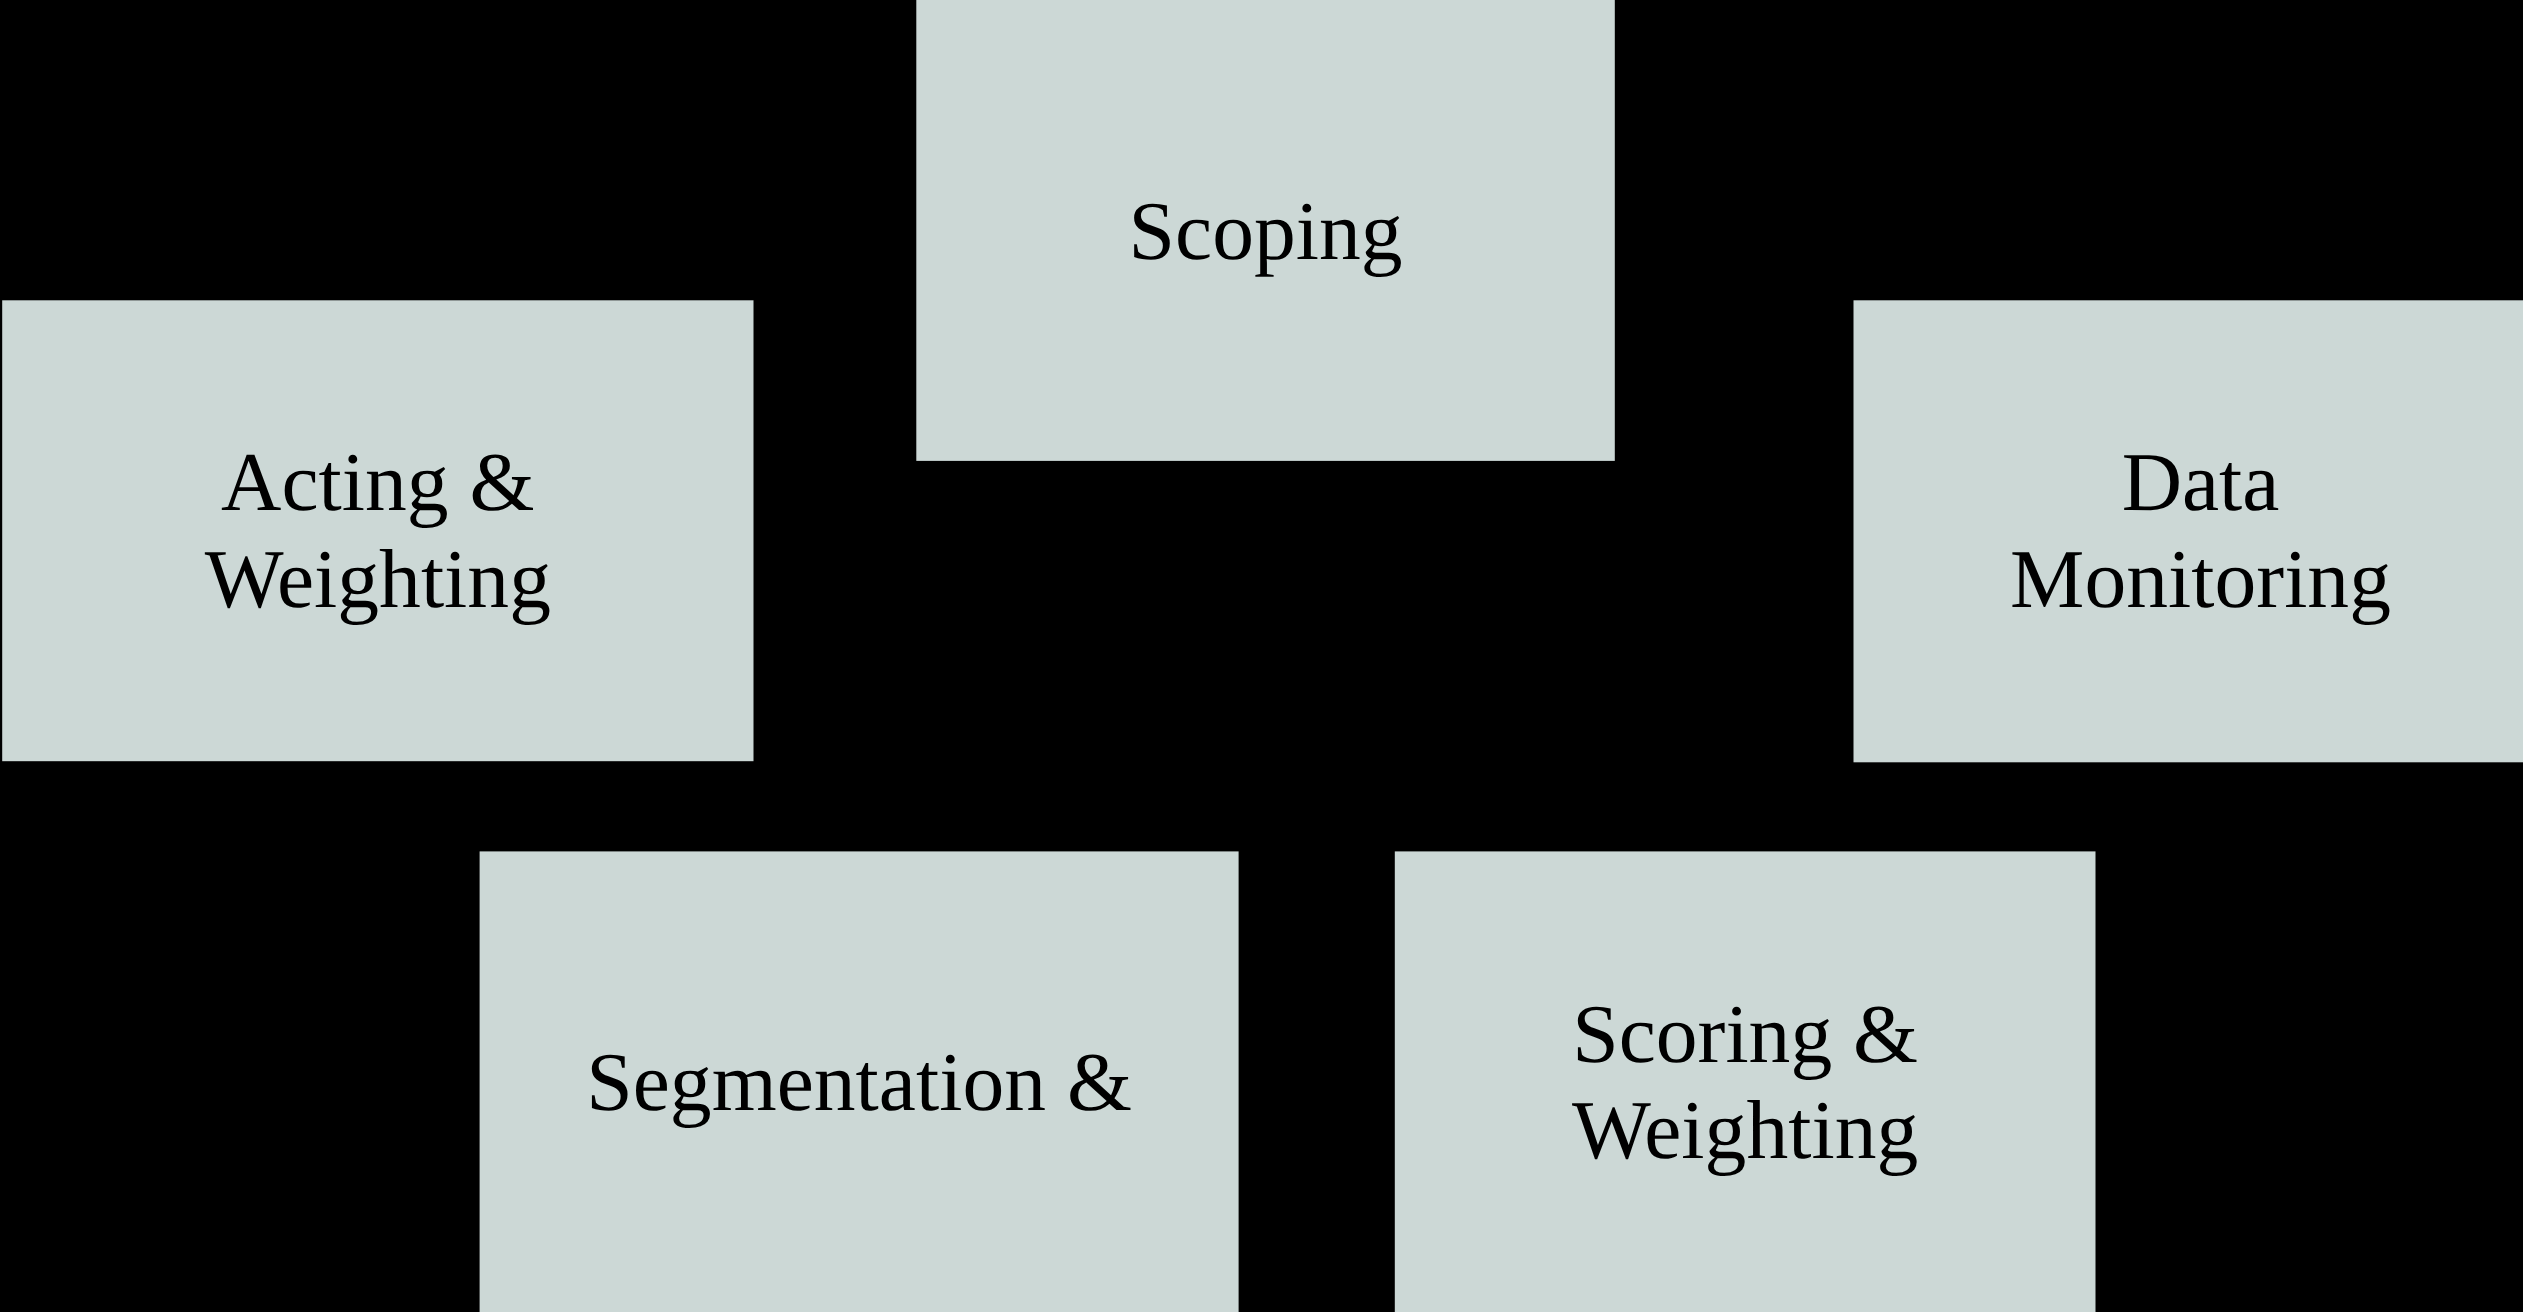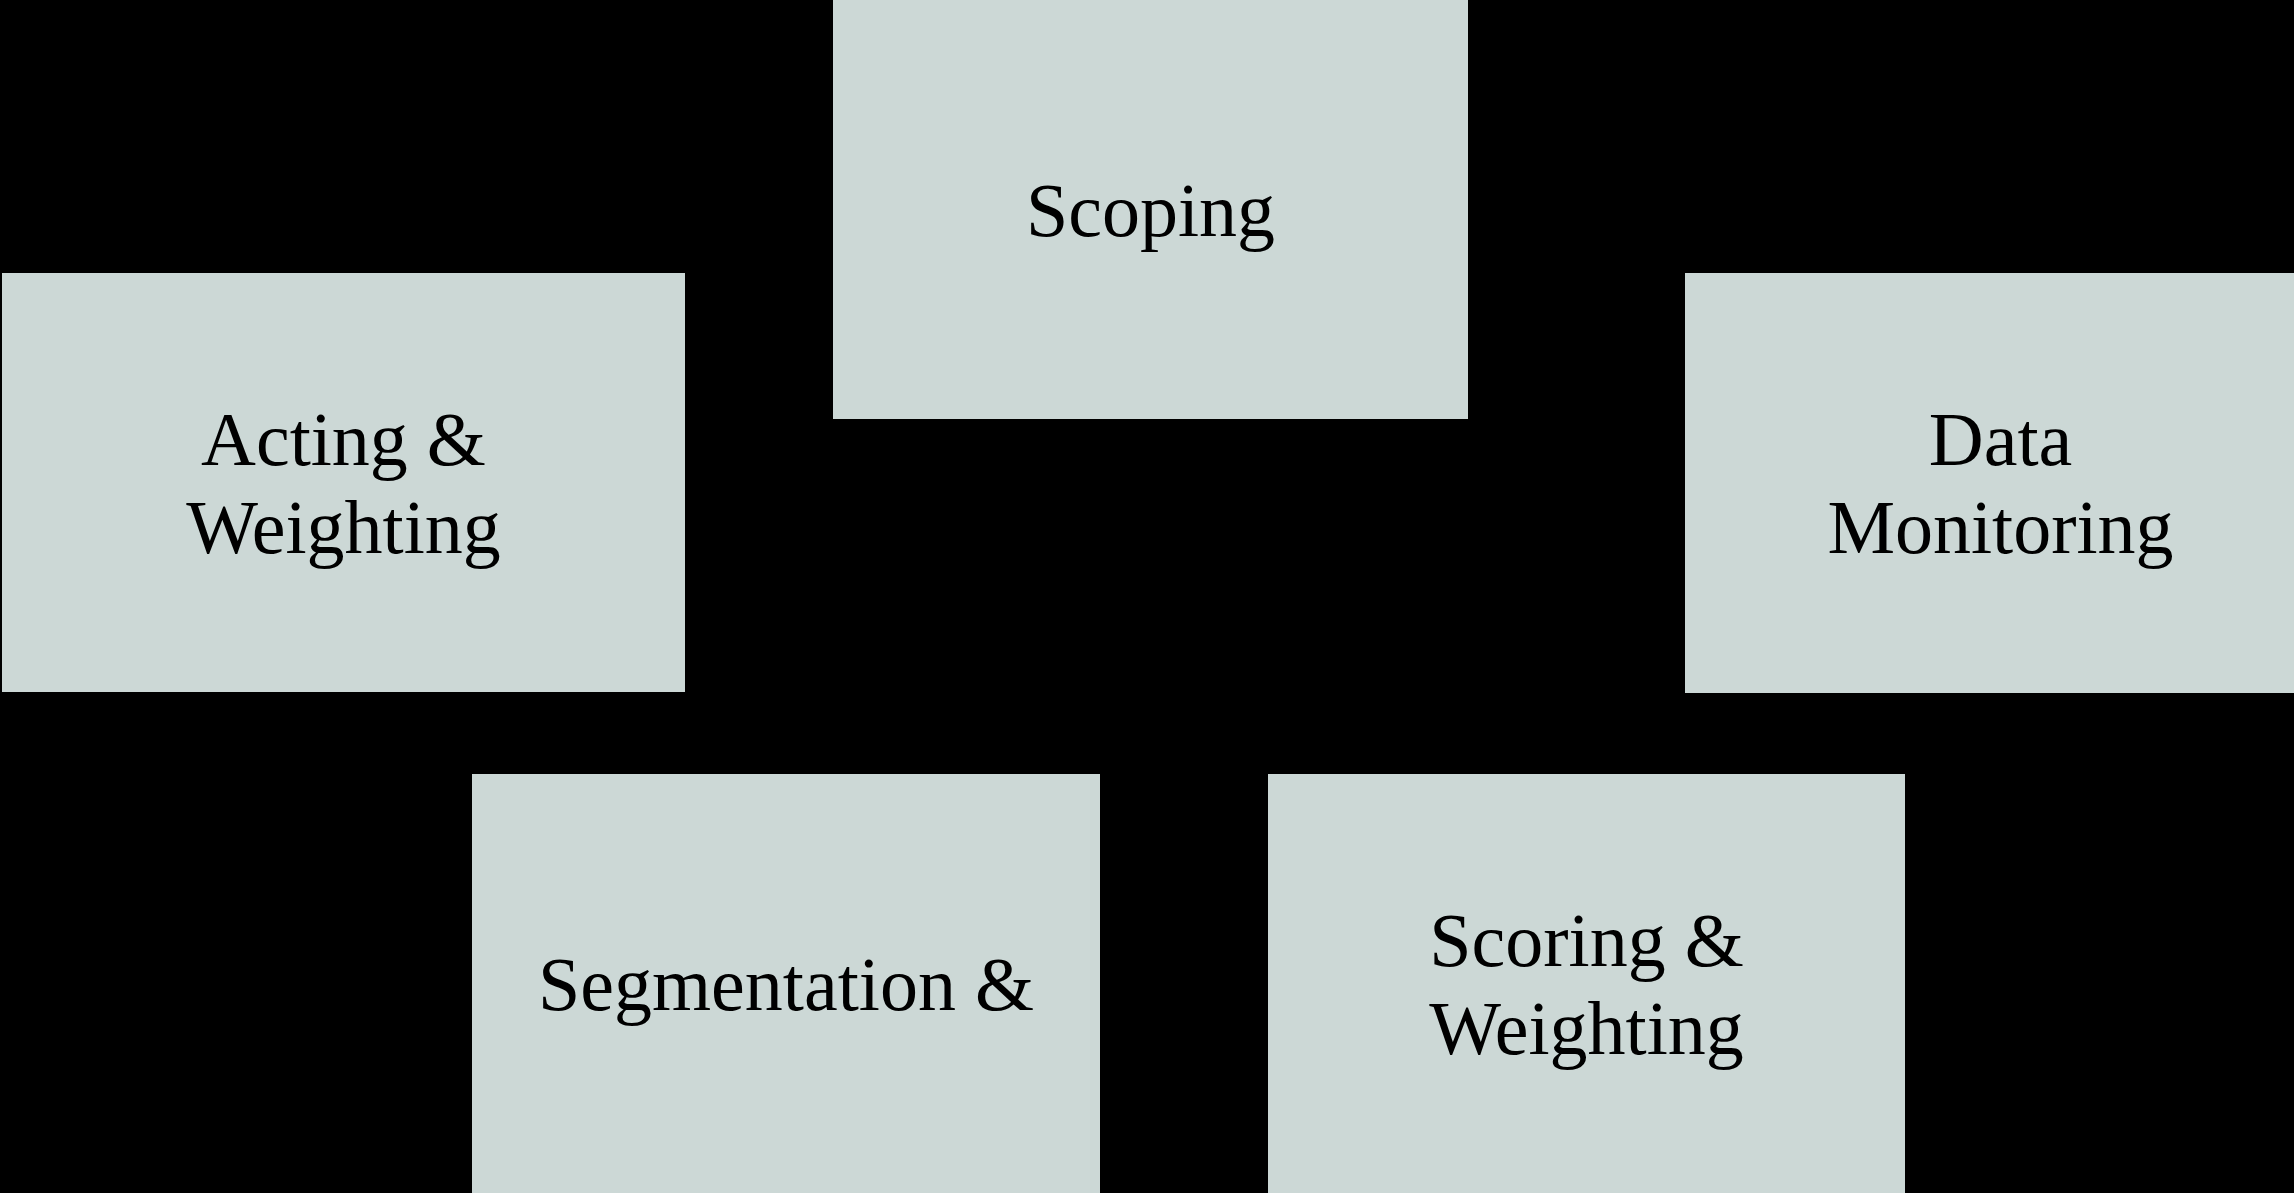--- a/index.html
+++ b/index.html
@@ -26,21 +26,21 @@
     justify-content: center;
     text-align: center;
     font-size: 76px;
     line-height: 88px;
     white-space: nowrap;
   }
   
   #box-scoping        { left: 833px;  top: 0px;   width: 635px; height: 419px; }
   #box-acting         { left: 2px;    top: 273px; width: 683px; height: 419px; }
   #box-data           { left: 1663px; top: 273px; width: 631px; height: 420px; margin-left: 22px; }
-  #box-segmentation   { left: 472px;  top: 774px; width: 628px; height: 419px; }
+  #box-segmentation   { left: 436px;  top: 774px; width: 690px; height: 419px; }
   #box-scoring        { left: 1268px; top: 774px; width: 637px; height: 419px; }
 </style>
 </head>
 <body>
 
 <div class="canvas">
 
   <div class="stage-box" id="box-scoping">
     <div class="line">Scoping</div>
   </div>

